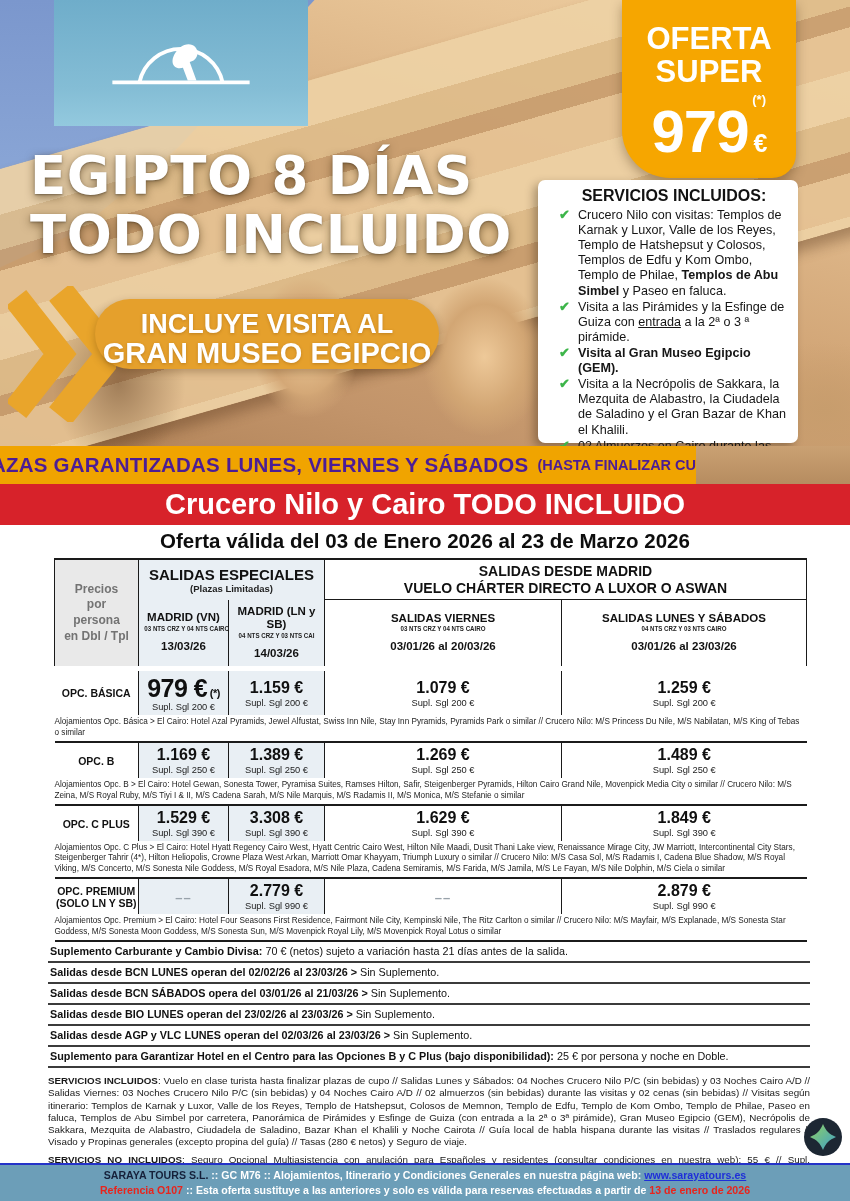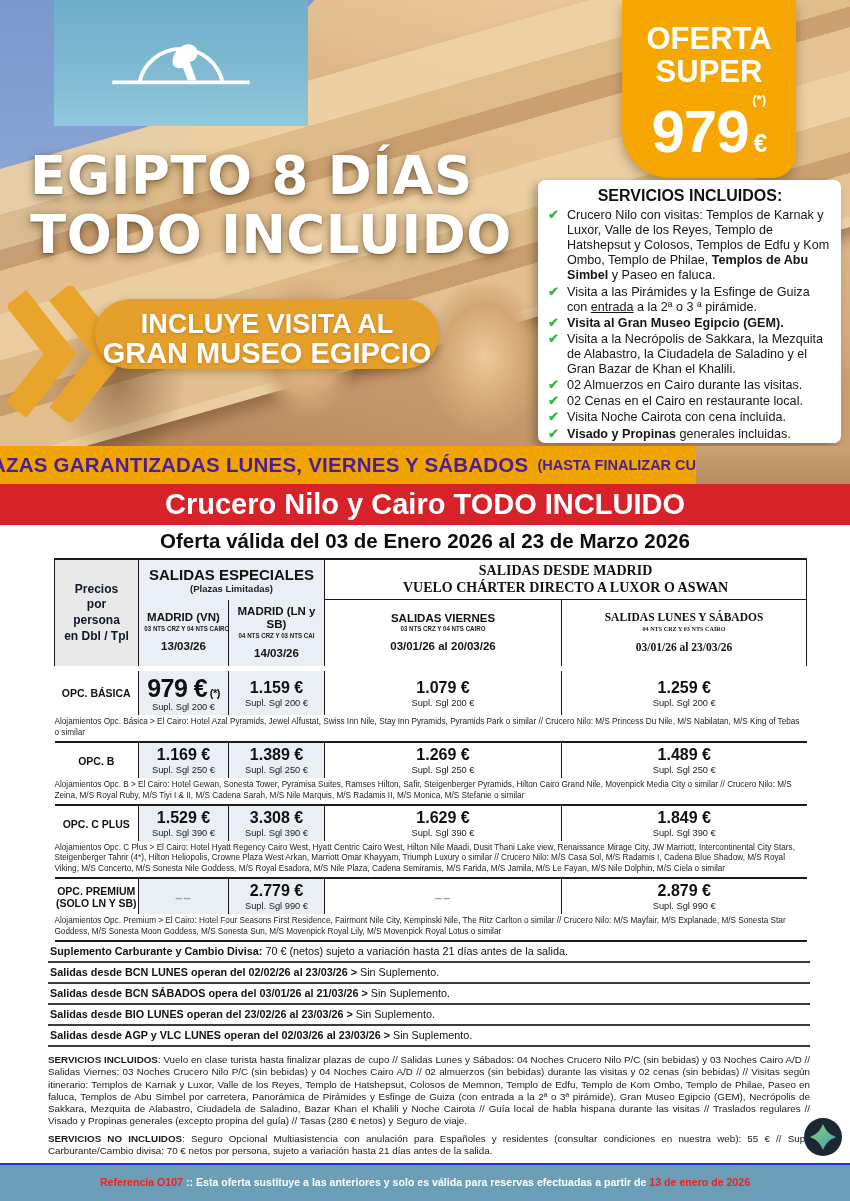--- a/index.html
+++ b/index.html
@@ -45,23 +45,23 @@
   .museum-badge .mb2 { font-size:29px; }
 
   .super-offer { position:absolute; left:622px; top:0; width:174px; height:178px;
     background:#f6a600; border-radius:0 0 24px 48px; color:#fff; text-align:center;
     padding-top:22px; box-shadow:0 5px 12px rgba(60,35,0,.35); }
   .so-line { font-size:31px; font-weight:700; line-height:1.08; }
   .so-star { font-size:13px; font-weight:700; text-align:right; padding-right:30px; margin-top:4px; line-height:1; }
   .so-price { font-size:60px; font-weight:700; line-height:.85; letter-spacing:-1px; }
   .so-eur { font-size:25px; font-weight:700; margin-left:5px; }
 
-  .services-card { position:absolute; left:538px; top:180px; width:303px; height:263px;
+  .services-card { position:absolute; left:538px; top:180px; width:260px; height:263px;
     background:#fff; border-radius:7px; box-shadow:-4px 4px 10px rgba(40,25,8,.35);
-    padding:7px 9px 6px 10px; }
+    padding:7px 9px 6px 21px; }
   .svc-title { text-align:center; font-weight:700; font-size:16px; color:#111; margin-bottom:3px; }
   .svc-list { list-style:none; }
   .svc-item { display:flex; gap:5px; font-size:12.6px; line-height:1.2; color:#151515; margin-bottom:1px; }
   .chk { color:#3db54a; font-weight:700; font-size:13px; line-height:1.15; flex:0 0 14px; }
   .svc-text .b { font-weight:700; }
   .svc-text .u { text-decoration:underline; }
 
   
   .orange-row { display:flex; height:38px; }
   .orange-bar { width:696px; background:#f0a400; color:#4c1d95; display:flex; align-items:center;
@@ -73,25 +73,25 @@
     font-size:29px; font-weight:700; white-space:nowrap; }
   .validity { height:31px; display:flex; align-items:center; justify-content:center;
     font-size:20.5px; font-weight:700; color:#0d0d0d; white-space:nowrap; }
 
   
   table.price-table { border-collapse:collapse; table-layout:fixed; width:752px; margin:2px 0 0 54px;
     border-top:2px solid #1a1a1a; }
   td { vertical-align:middle; }
   .v  { border-left:1.6px solid #1a1a1a; }
   .eL { border-left:1.6px solid #1a1a1a; }
-  .eR { border-right:1.6px solid #1a1a1a;font-family:Liberation Serif, serif; }
+  .eR { border-right:1.6px solid #1a1a1a; }
   .blue { background:#e9eff4; }
 
   td.price-label { background:#e9e9e9; font-weight:700; font-size:12px; line-height:1.3;
-    text-align:center; color:#0f172a; }
+    text-align:center; color:#737373; }
   td.special-head { text-align:center; padding:3px 0 1px; }
   .sh-title { font-size:15px; font-weight:700; color:#111; line-height:1.05; }
   .sh-sub { font-size:9.5px; font-weight:700; color:#222; }
   td.madrid-head { text-align:center; border-bottom:1.6px solid #1a1a1a; padding:3px 0; }
   .mh1, .mh2 { font-size:14px; font-weight:700; color:#111; line-height:1.18; }
   td.col-head { text-align:center; padding:5px 0 7px; }
   .ch-title { font-size:11.5px; font-weight:700; color:#111; line-height:1.2; }
   .ch-sub { display:block; font-size:7px; font-weight:700; color:#222; transform:scaleX(.88); white-space:nowrap; }
   .ch-date { font-size:11.5px; font-weight:700; color:#111; margin-top:8px; }
   tr.spacer-row td { height:5px; }
@@ -363,20 +363,21 @@
       </tbody>
   </table>
 
   <div class="below">
     <div>
         <div class="supp-row"><span class="supp-label">Suplemento Carburante y Cambio Divisa: </span><span>70 € (netos) sujeto a variación hasta 21 días antes de la salida.</span></div>
         <div class="supp-row"><span class="supp-label">Salidas desde BCN LUNES operan del 02/02/26 al 23/03/26 &gt; </span><span>Sin Suplemento.</span></div>
         <div class="supp-row"><span class="supp-label">Salidas desde BCN SÁBADOS opera del 03/01/26 al 21/03/26 &gt; </span><span>Sin Suplemento.</span></div>
         <div class="supp-row"><span class="supp-label">Salidas desde BIO LUNES operan del 23/02/26 al 23/03/26 &gt; </span><span>Sin Suplemento.</span></div>
         <div class="supp-row"><span class="supp-label">Salidas desde AGP y VLC LUNES operan del 02/03/26 al 23/03/26 &gt; </span><span>Sin Suplemento.</span></div>
+        <div class="supp-row"><span class="supp-label">Suplemento para Garantizar Hotel en el Centro para las Opciones B y C Plus (bajo disponibilidad): </span><span>25 € por persona y noche en Doble.</span></div>
       </div>
     <div>
         <p class="cond-par"><span class="par-label">SERVICIOS INCLUIDOS</span><span>: Vuelo en clase turista hasta finalizar plazas de cupo // Salidas Lunes y Sábados: 04 Noches Crucero Nilo P/C (sin bebidas) y 03 Noches Cairo A/D // Salidas Viernes: 03 Noches Crucero Nilo P/C (sin bebidas) y 04 Noches Cairo A/D // 02 almuerzos (sin bebidas) durante las visitas y 02 cenas (sin bebidas) // Visitas según itinerario: Templos de Karnak y Luxor, Valle de los Reyes, Templo de Hatshepsut, Colosos de Memnon, Templo de Edfu, Templo de Kom Ombo, Templo de Philae, Paseo en faluca, Templos de Abu Simbel por carretera, Panorámica de Pirámides y Esfinge de Guiza (con entrada a la 2ª o 3ª pirámide), Gran Museo Egipcio (GEM), Necrópolis de Sakkara, Mezquita de Alabastro, Ciudadela de Saladino, Bazar Khan el Khalili y Noche Cairota // Guía local de habla hispana durante las visitas // Traslados regulares // Visado y Propinas generales (excepto propina del guía) // Tasas (280 € netos) y Seguro de viaje.</span></p>
         <p class="cond-par"><span class="par-label">SERVICIOS NO INCLUIDOS</span><span>: Seguro Opcional Multiasistencia con anulación para Españoles y residentes (consultar condiciones en nuestra web): 55 € // Supl. Carburante/Cambio divisa: 70 € netos por persona, sujeto a variación hasta 21 días antes de la salida.</span></p>
         <p class="cond-par"><span class="par-label">NOTAS IMPORTANTES</span><span>: Consultar condiciones de vuelos, los billetes ofertados son NO reembolsables // Los precios publicados son por persona Doble o Triple // Oferta basada en condiciones especiales de contratación y cancelación en caso de desistimiento por parte del consumidor // Los precios finales pueden variar debido a modificaciones de tarifas, tasas, carburantes y/o cambios de divisas hasta 21 días antes de la salida.</span></p>
       </div>
   </div>
 
   <svg class="widget" viewBox="0 0 40 40">
     <defs>
@@ -384,19 +385,24 @@
         <stop offset="0" stop-color="#8fd163"></stop>
           <stop offset="1" stop-color="#3f9fc9"></stop>
       </linearGradient>
     </defs>
     <circle cx="20" cy="20" r="19" fill="#1d2733"></circle>
     <path d="M20 7 c3 7 6 10 13 13 c-7 3 -10 6 -13 13 c-3 -7 -6 -10 -13 -13 c7 -3 10 -6 13 -13 z" fill="url(#wg)"></path>
   </svg>
 
   <div class="footer">
     <div>
+      <span class="f-company">SARAYA TOURS S.L.</span>
+      <span>:: GC M76 ::  Alojamientos, Itinerario y Condiciones Generales en nuestra página web:</span>
+      <a class="f-link">www.sarayatours.es</a>
+    </div>
+    <div>
       <span class="f-red">Referencia O107</span>
       <span>:: Esta oferta sustituye a las anteriores y solo es válida para reservas efectuadas a partir de</span>
       <span class="f-red">13 de enero de 2026</span>
     </div>
   </div>
 
 </div>
 
 </body></html>

